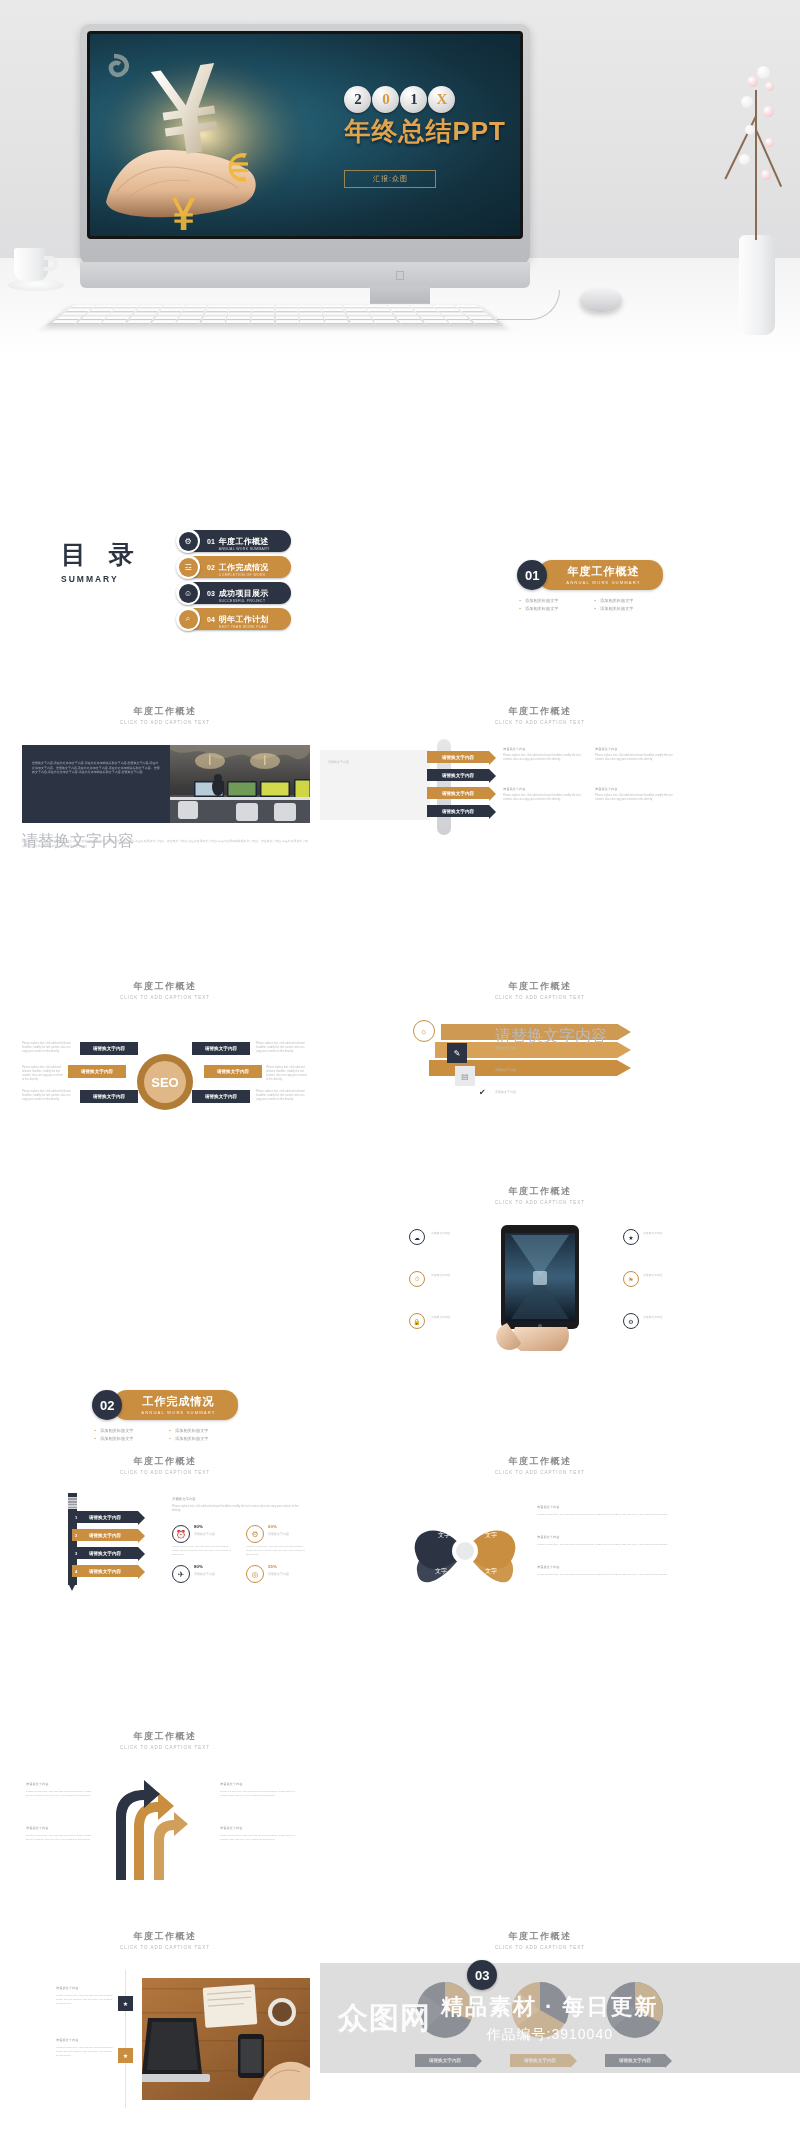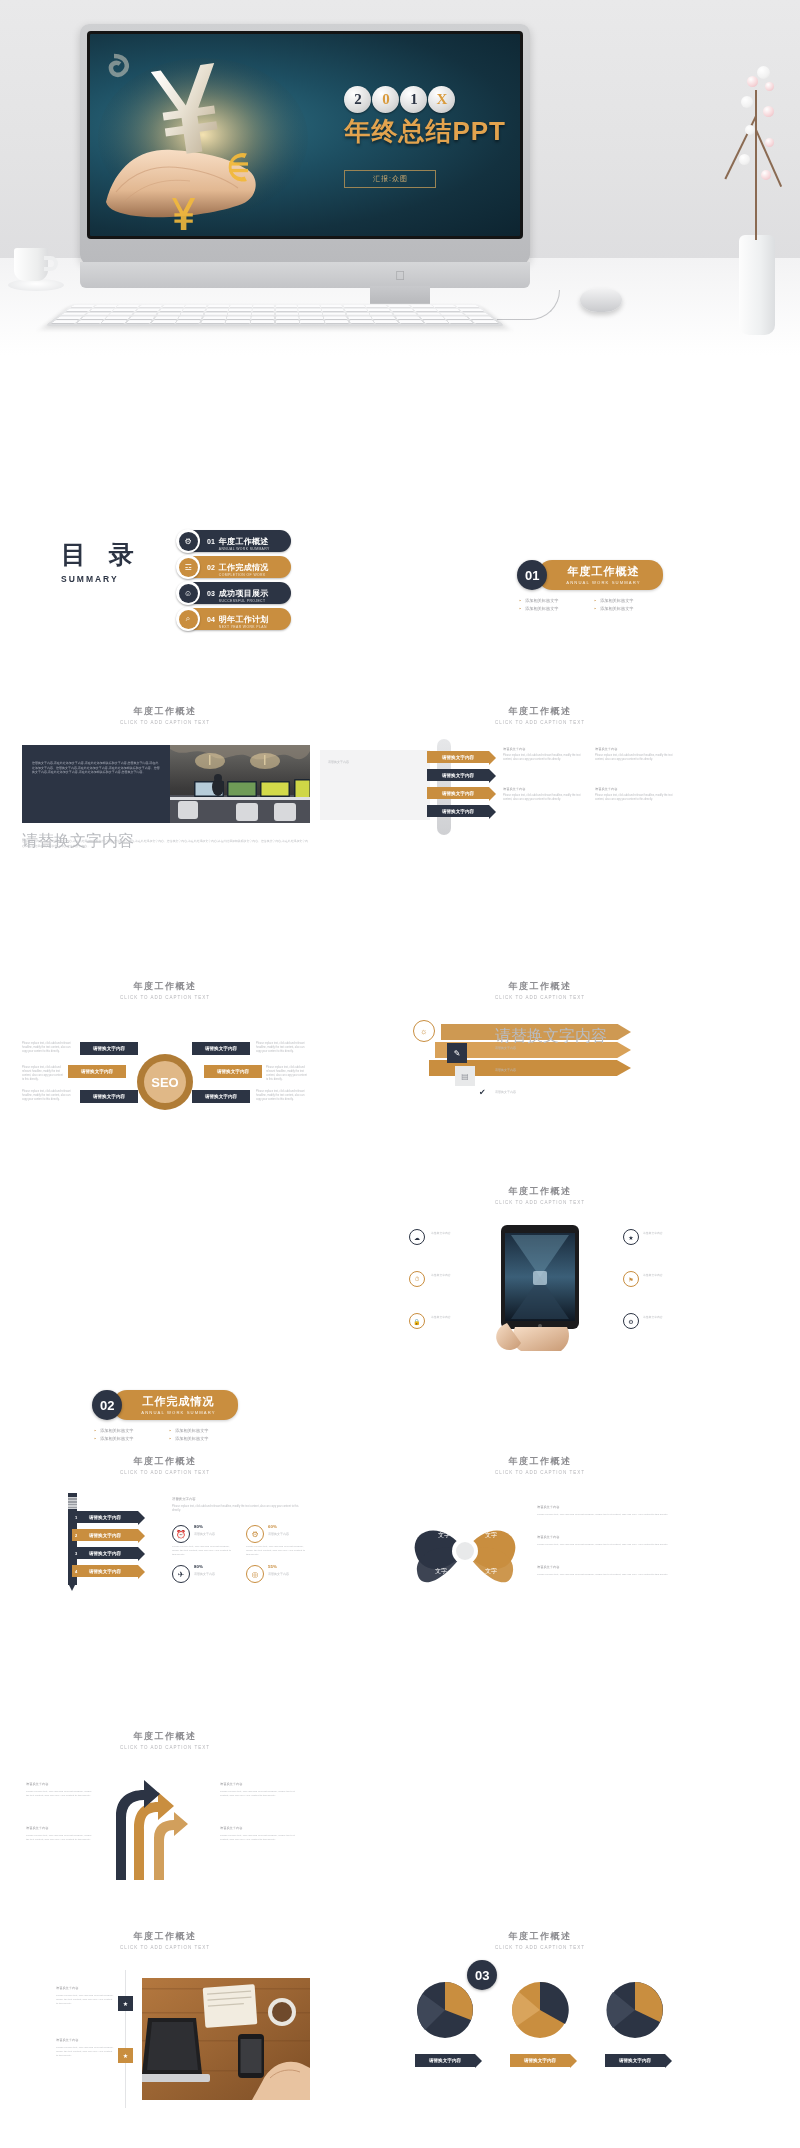--- a/index.html
+++ b/index.html
@@ -807,14 +807,21 @@
       <span>请替换文字内容</span>
       </div>
     <div class="tag gold" style="position:absolute;left:115px;top:124px;width:60px;height:13px;">
       <span>请替换文字内容</span>
       </div>
     <div class="tag dark" style="position:absolute;left:210px;top:124px;width:60px;height:13px;">
       <span>请替换文字内容</span>
       </div>
   </div>
 
+  <div class="watermark">
+    <div class="wm-logo">众图网</div>
+    <div class="wm-right">
+      <div class="wm-top">精品素材 · 每日更新</div>
+      <div class="wm-bot">作品编号:3910040</div>
+    </div>
+  </div>
 
 </div>
 
 </body></html>

